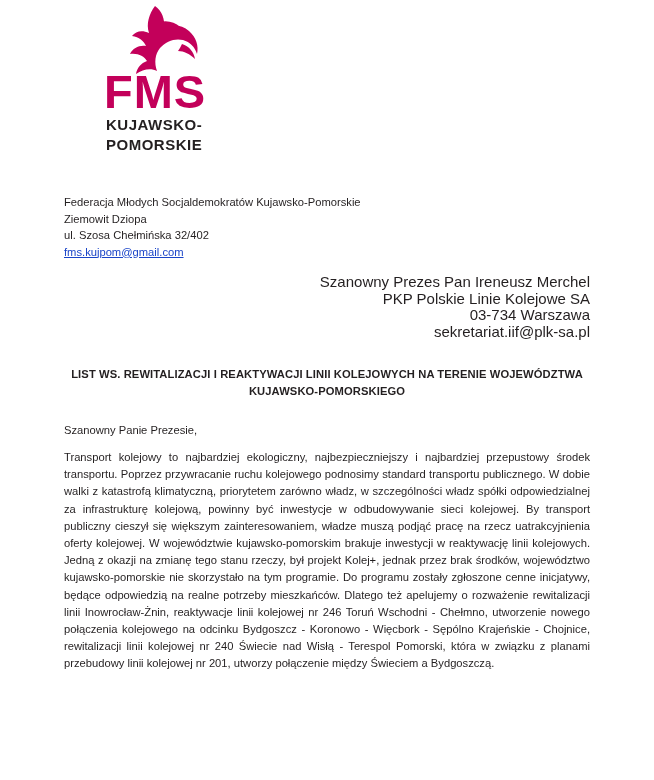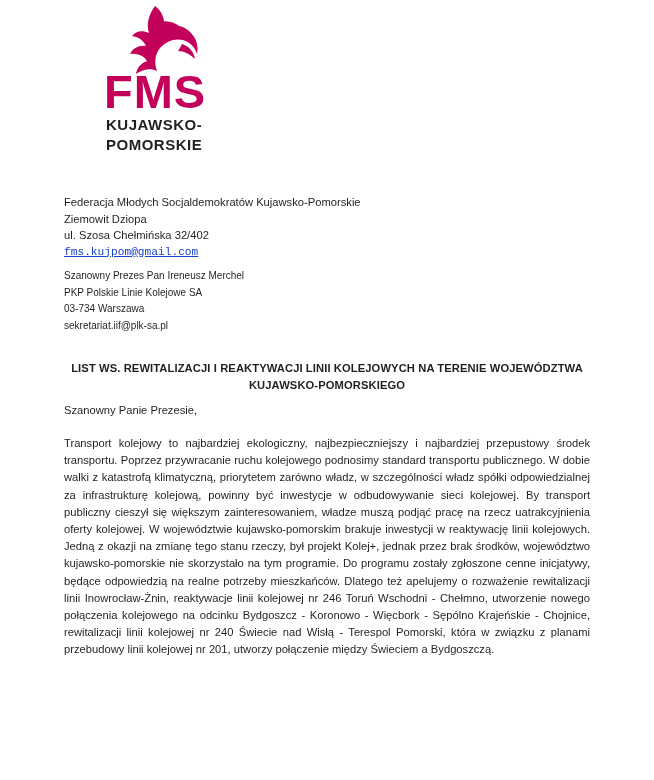--- a/index.html
+++ b/index.html
@@ -33,49 +33,49 @@
   .sender {
     margin-top: 34px;
     font-size: 11.2px;
     line-height: 16.5px;
     color: #231f20;
   }
   .sender div { white-space: nowrap; }
   .sender .email {
     color: #1a44c8;
     text-decoration: underline;
-    font-family: Liberation Mono, monospace;
   }
 
   
   .recipient {
-    margin-top: 8px;
-    font-size: 10px;
+    margin-top: 14px;
+    text-align: right;
+    font-size: 15px;
     line-height: 16.5px;
     color: #231f20;
   }
 
   
   .letter-title {
     margin-top: 26px;
     text-align: center;
     font-size: 11.2px;
     line-height: 17px;
     font-weight: bold;
     letter-spacing: 0.1px;
   }
 
   
   .salutation {
-    margin-top: 8px;
+    margin-top: 22px;
     font-size: 11.2px;
     line-height: 17px;
   }
   .para {
-    margin-top: 16px;
+    margin-top: 10px;
     font-size: 11.2px;
     line-height: 17.2px;
     text-align: justify;
     text-justify: inter-word;
   }
 </style>
 </head>
 <body>
 
 <div class="page">

